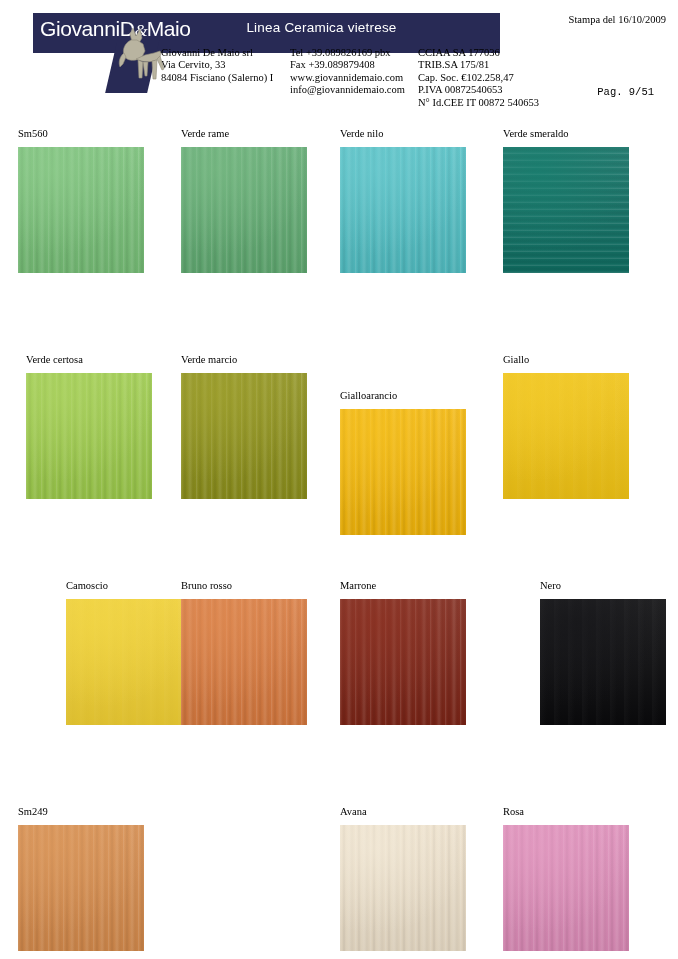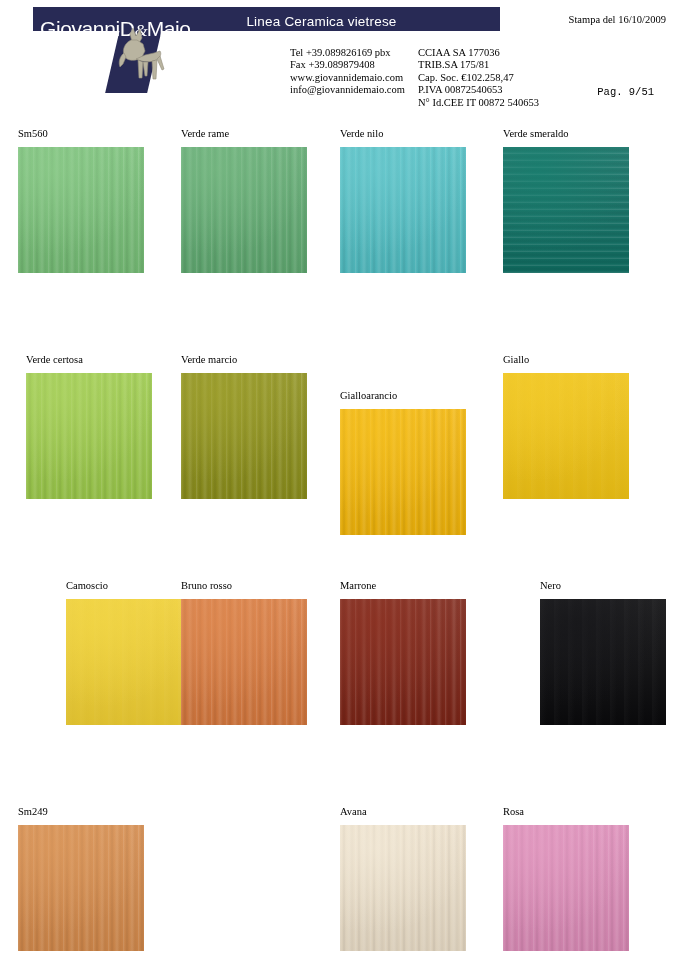--- a/index.html
+++ b/index.html
@@ -19,23 +19,23 @@
   
   #header {
     position: absolute;
     left: 0; top: 0;
     width: 678px;
     height: 128px;
   }
 
   #banner {
     position: absolute;
-    left: 33px; top: 7px;
+    left: 33px; top: 13px;
     width: 467px;
-    height: 24px;
+    height: 40px;
     background: #282a55;
   }
 
   #banner-title {
     position: absolute;
     left: 0; top: 0;
     width: 467px;
     height: 30px;
     line-height: 30px;
     text-align: center;
@@ -169,20 +169,25 @@
       <path d="M19 14 C13 17, 10 23, 12 29 C14 34, 19 35, 24 34 L30 31 L33 25 L31 18 L25 14 Z"></path>
       <path d="M12 27 C8 30, 6 36, 8 41 L11 38 L14 31 Z"></path>
       <path d="M24 33 C30 36, 38 37, 44 34 C48 32, 50 28, 48 25 L42 27 L33 29 Z"></path>
       <path d="M26 34 L27 52 L30 52 L31 36 Z"></path>
       <path d="M40 35 L41 53 L44 53 L45 34 Z"></path>
       <path d="M31 36 L33 50 L35 50 L36 36 Z"></path>
       <path d="M45 33 L50 44 L52 43 L48 30 Z"></path>
     </g>
   </svg>
 
+  <div id="addr-col1">
+    <div>Giovanni De Maio srl</div>
+    <div>Via Cervito, 33</div>
+    <div>84084 Fisciano (Salerno) I</div>
+  </div>
 
   <div id="addr-col2">
     <div>Tel +39.089826169 pbx</div>
     <div>Fax +39.089879408</div>
     <div>www.giovannidemaio.com</div>
     <div>info@giovannidemaio.com</div>
   </div>
 
   <div id="addr-col3">
     <div>CCIAA SA 177036</div>

